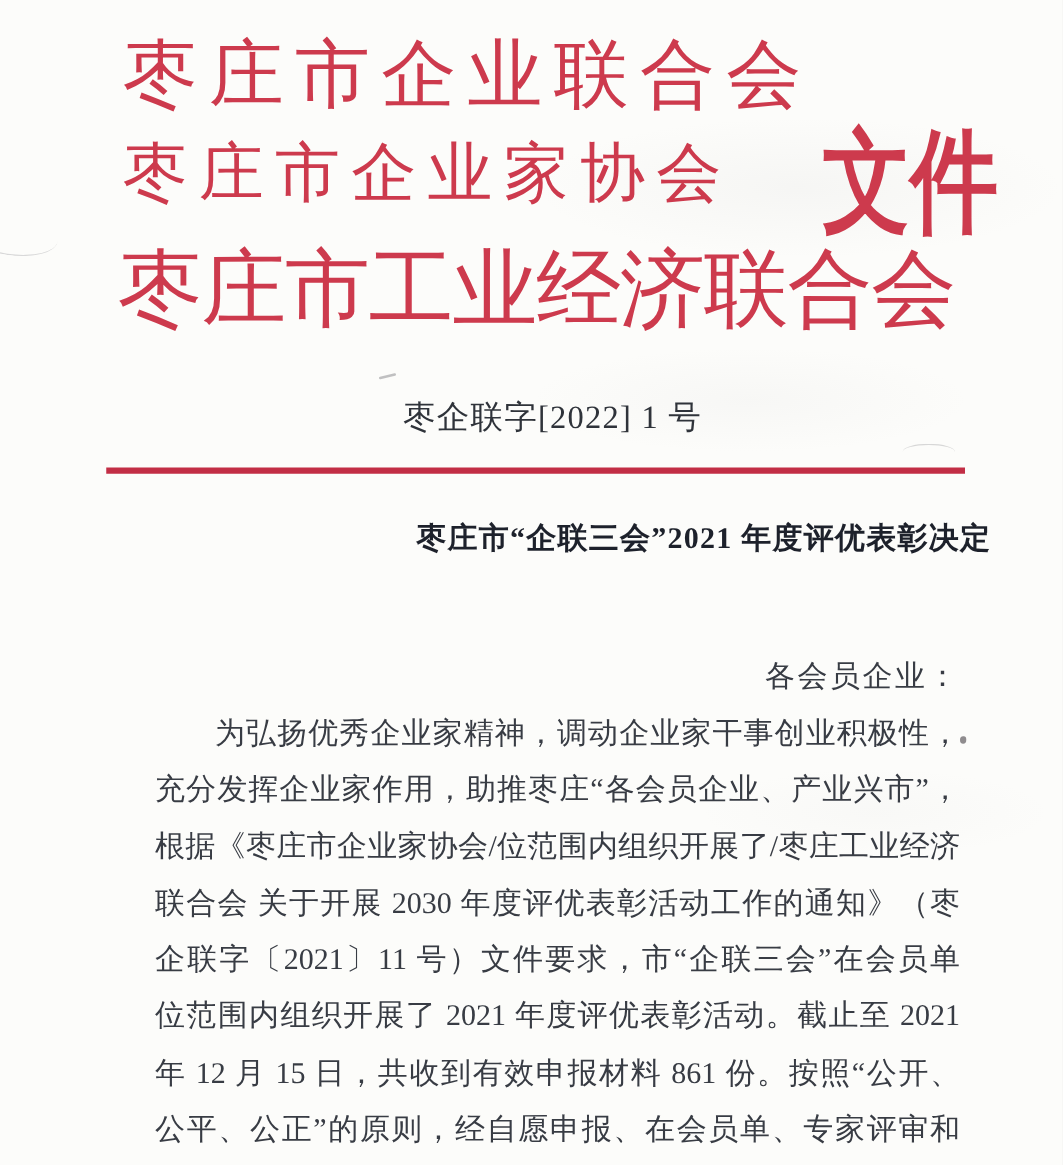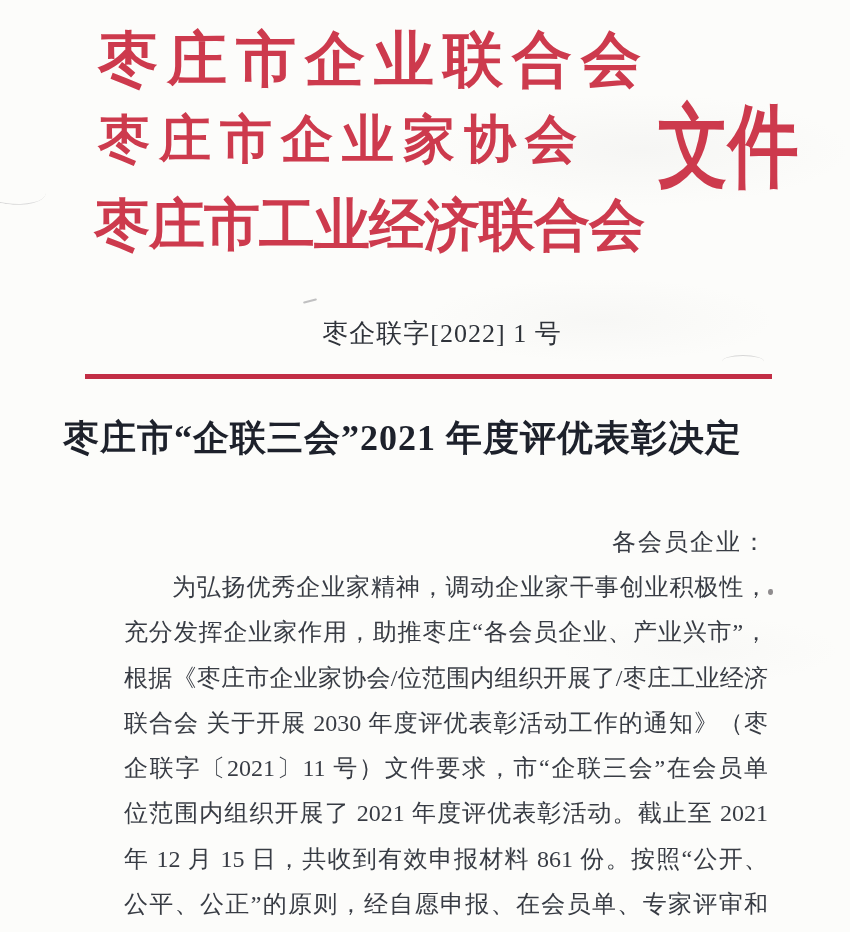--- a/index.html
+++ b/index.html
@@ -20,27 +20,27 @@
       radial-gradient(ellipse 300px 80px at 640px 150px, rgba(190,190,190,0.10), rgba(0,0,0,0) 70%),
       radial-gradient(ellipse 250px 60px at 600px 320px, rgba(190,190,190,0.08), rgba(0,0,0,0) 70%),
       radial-gradient(ellipse 200px 50px at 700px 650px, rgba(190,190,190,0.06), rgba(0,0,0,0) 70%);
     overflow:hidden;
   }
 
   
   .org-line{
     position:absolute;
     color:var(--header-red);
-    font-weight:700;
+    font-weight:400;
     white-space:nowrap;
     line-height:1;
   }
   .org1{top:30px;left:98px;font-size:60px;letter-spacing:9px;}
   .org2{top:114px;left:98px;font-size:52px;letter-spacing:9px;}
-  .org3{top:197px;left:94px;font-size:56px;letter-spacing:-1px;}
+  .org3{top:197px;left:94px;font-size:68px;letter-spacing:-1px;}
   .doc-mark{
     position:absolute;
     top:102px;left:658px;
     color:var(--header-red);
     font-weight:700;
     font-size:90px;
     line-height:1;
     white-space:nowrap;
     transform:scaleX(0.78);
     transform-origin:left top;
@@ -63,22 +63,22 @@
     top:374px;left:85px;
     width:687px;height:5px;
     background:var(--rule-red);
   }
 
   
   .title{
     position:absolute;
     top:414px;left:60px;right:60px;
     margin:0;
-    text-align:left;
-    font-size:36px;
+    text-align:right;
+    font-size:24px;
     font-weight:700;
     color:var(--title-ink);
     letter-spacing:1px;
     transform:translateX(3px);
   }
 
   
   .body-block{
     position:absolute;
     top:520px;left:124px;

